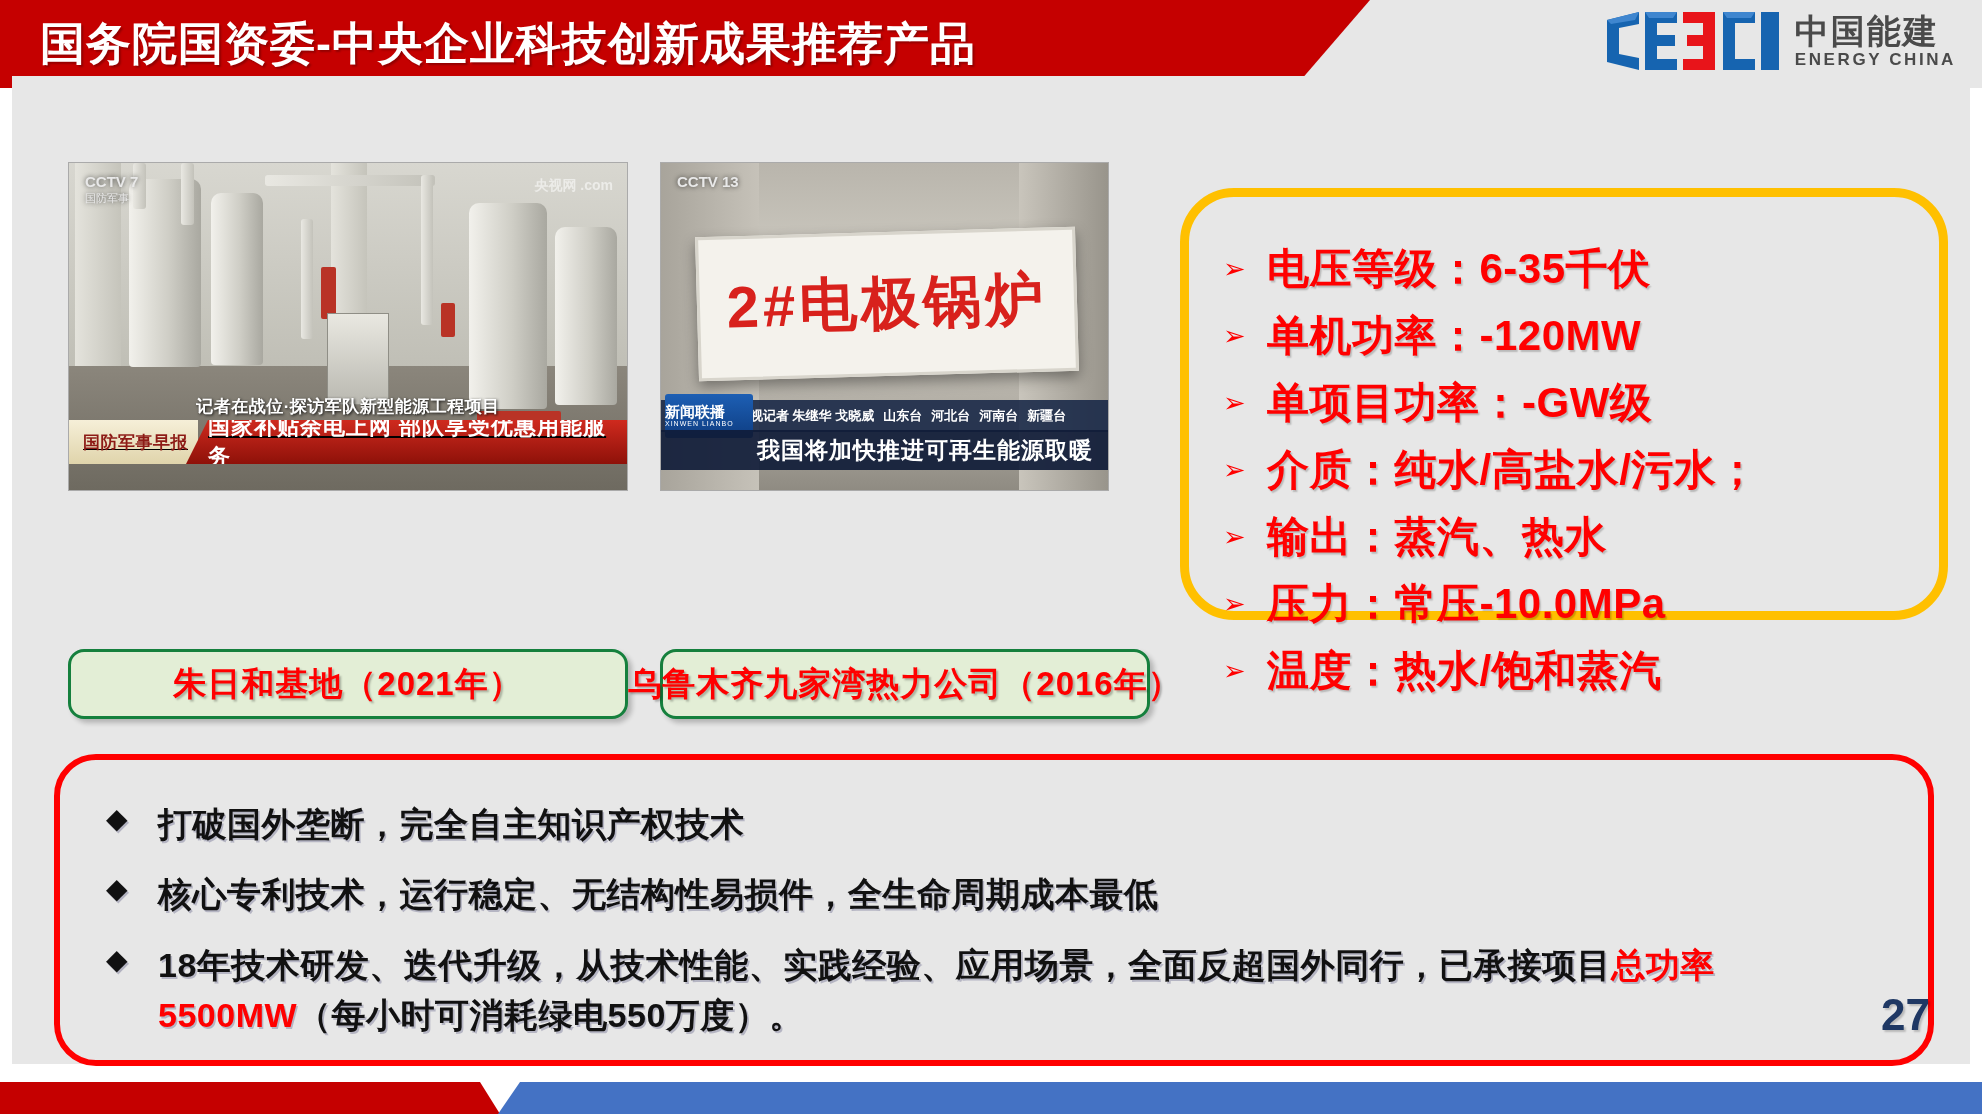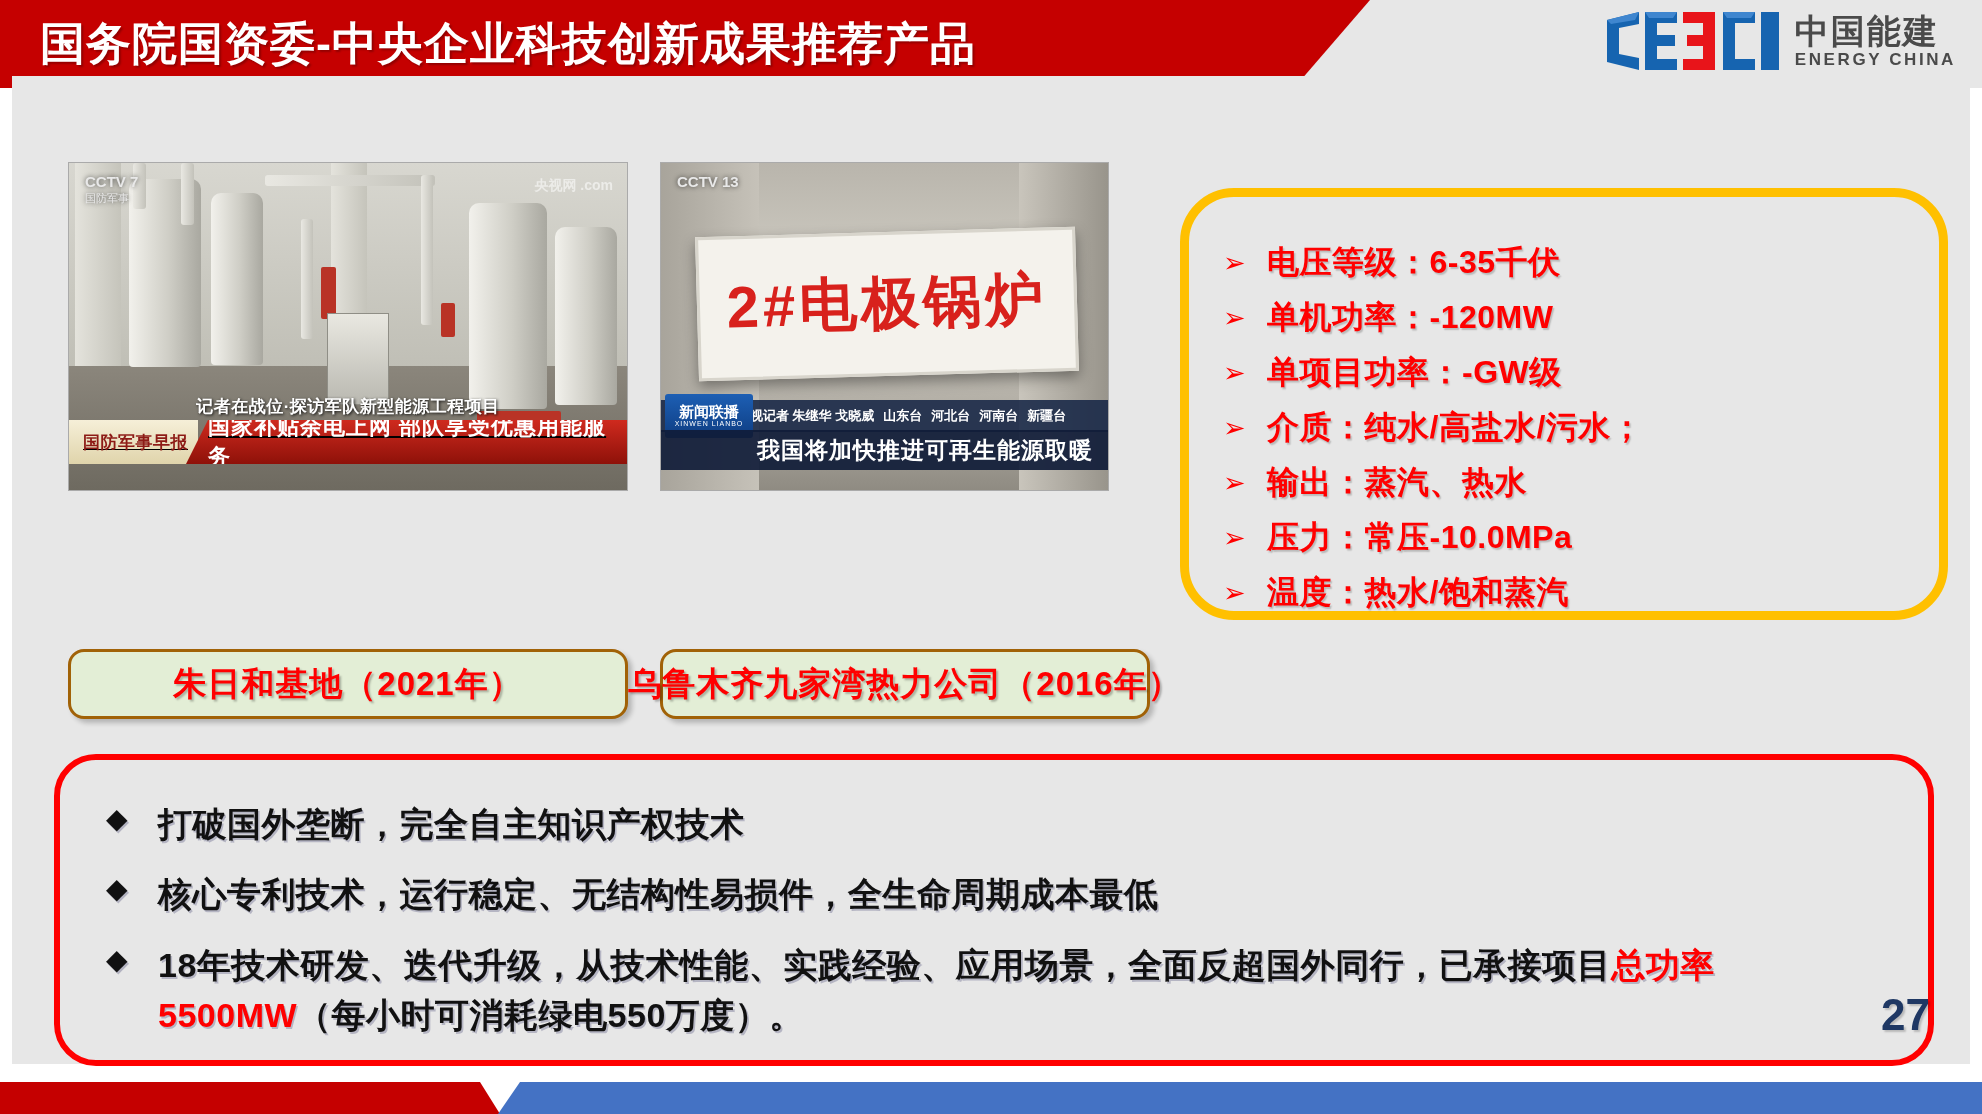--- a/index.html
+++ b/index.html
@@ -159,37 +159,37 @@
     display: flex; align-items: center; gap: 9px;
     padding-left: 76px; color: #fff; font-size: 13px; font-weight: bold;
   }
   .n-src span { white-space: nowrap; }
   .n-xw {
     position: absolute; left: 4px; bottom: 52px;
     width: 88px; height: 44px;
     background: linear-gradient(180deg,#1d5fb4,#0e3d82);
     border-radius: 3px;
     color: #fff; font-size: 15px; font-weight: bold;
-    display:flex; flex-direction: column; align-items:center; justify-content:center;
+    display:flex; flex-direction: column; align-items:flex-start; justify-content:center;
     line-height: 1.05;
   }
   .n-xw small { font-size: 7px; letter-spacing: 1px; font-weight: normal; }
   .n-head {
     position: absolute; left: 0; right: 0; bottom: 20px; height: 40px;
     background: rgba(16,28,56,0.92);
     color: #fff; font-size: 23px; font-weight: bold;
     display: flex; align-items: center; padding-left: 96px;
     letter-spacing: 1px;
   }
 
   
   .caption {
     position: absolute;
     background: #e3eed6;
-    border: 3px solid #a16207;
+    border: 3px solid #15803d;
     border-radius: 16px;
     display: flex; align-items: center; justify-content: center;
     box-shadow: 4px 4px 5px rgba(0,0,0,0.22);
   }
   .caption span {
     color: #ff0000; font-size: 33px; font-weight: bold;
     letter-spacing: 1px; white-space: nowrap;
     text-shadow: 2px 2px 2px rgba(0,0,0,0.25);
   }
   .caption-1 { left: 56px; top: 573px; width: 560px; height: 70px; }
@@ -206,21 +206,21 @@
   .spec-item {
     display: flex; align-items: center;
     margin-bottom: 11px;
   }
   .spec-arrow {
     width: 44px; flex: 0 0 44px;
     color: #ff0000; font-size: 27px;
     line-height: 1;
   }
   .spec-text {
-    color: #ff0000; font-size: 32px; font-weight: bold;
+    color: #ff0000; font-size: 42px; font-weight: bold;
     letter-spacing: 0.5px; white-space: nowrap;
     text-shadow: 1.5px 1.5px 1.5px rgba(0,0,0,0.2);
   }
 
   
   .bullets-box {
     position: absolute; left: 42px; top: 678px;
     width: 1880px; height: 312px;
     border: 6px solid #ff0000;
     border-radius: 42px;

